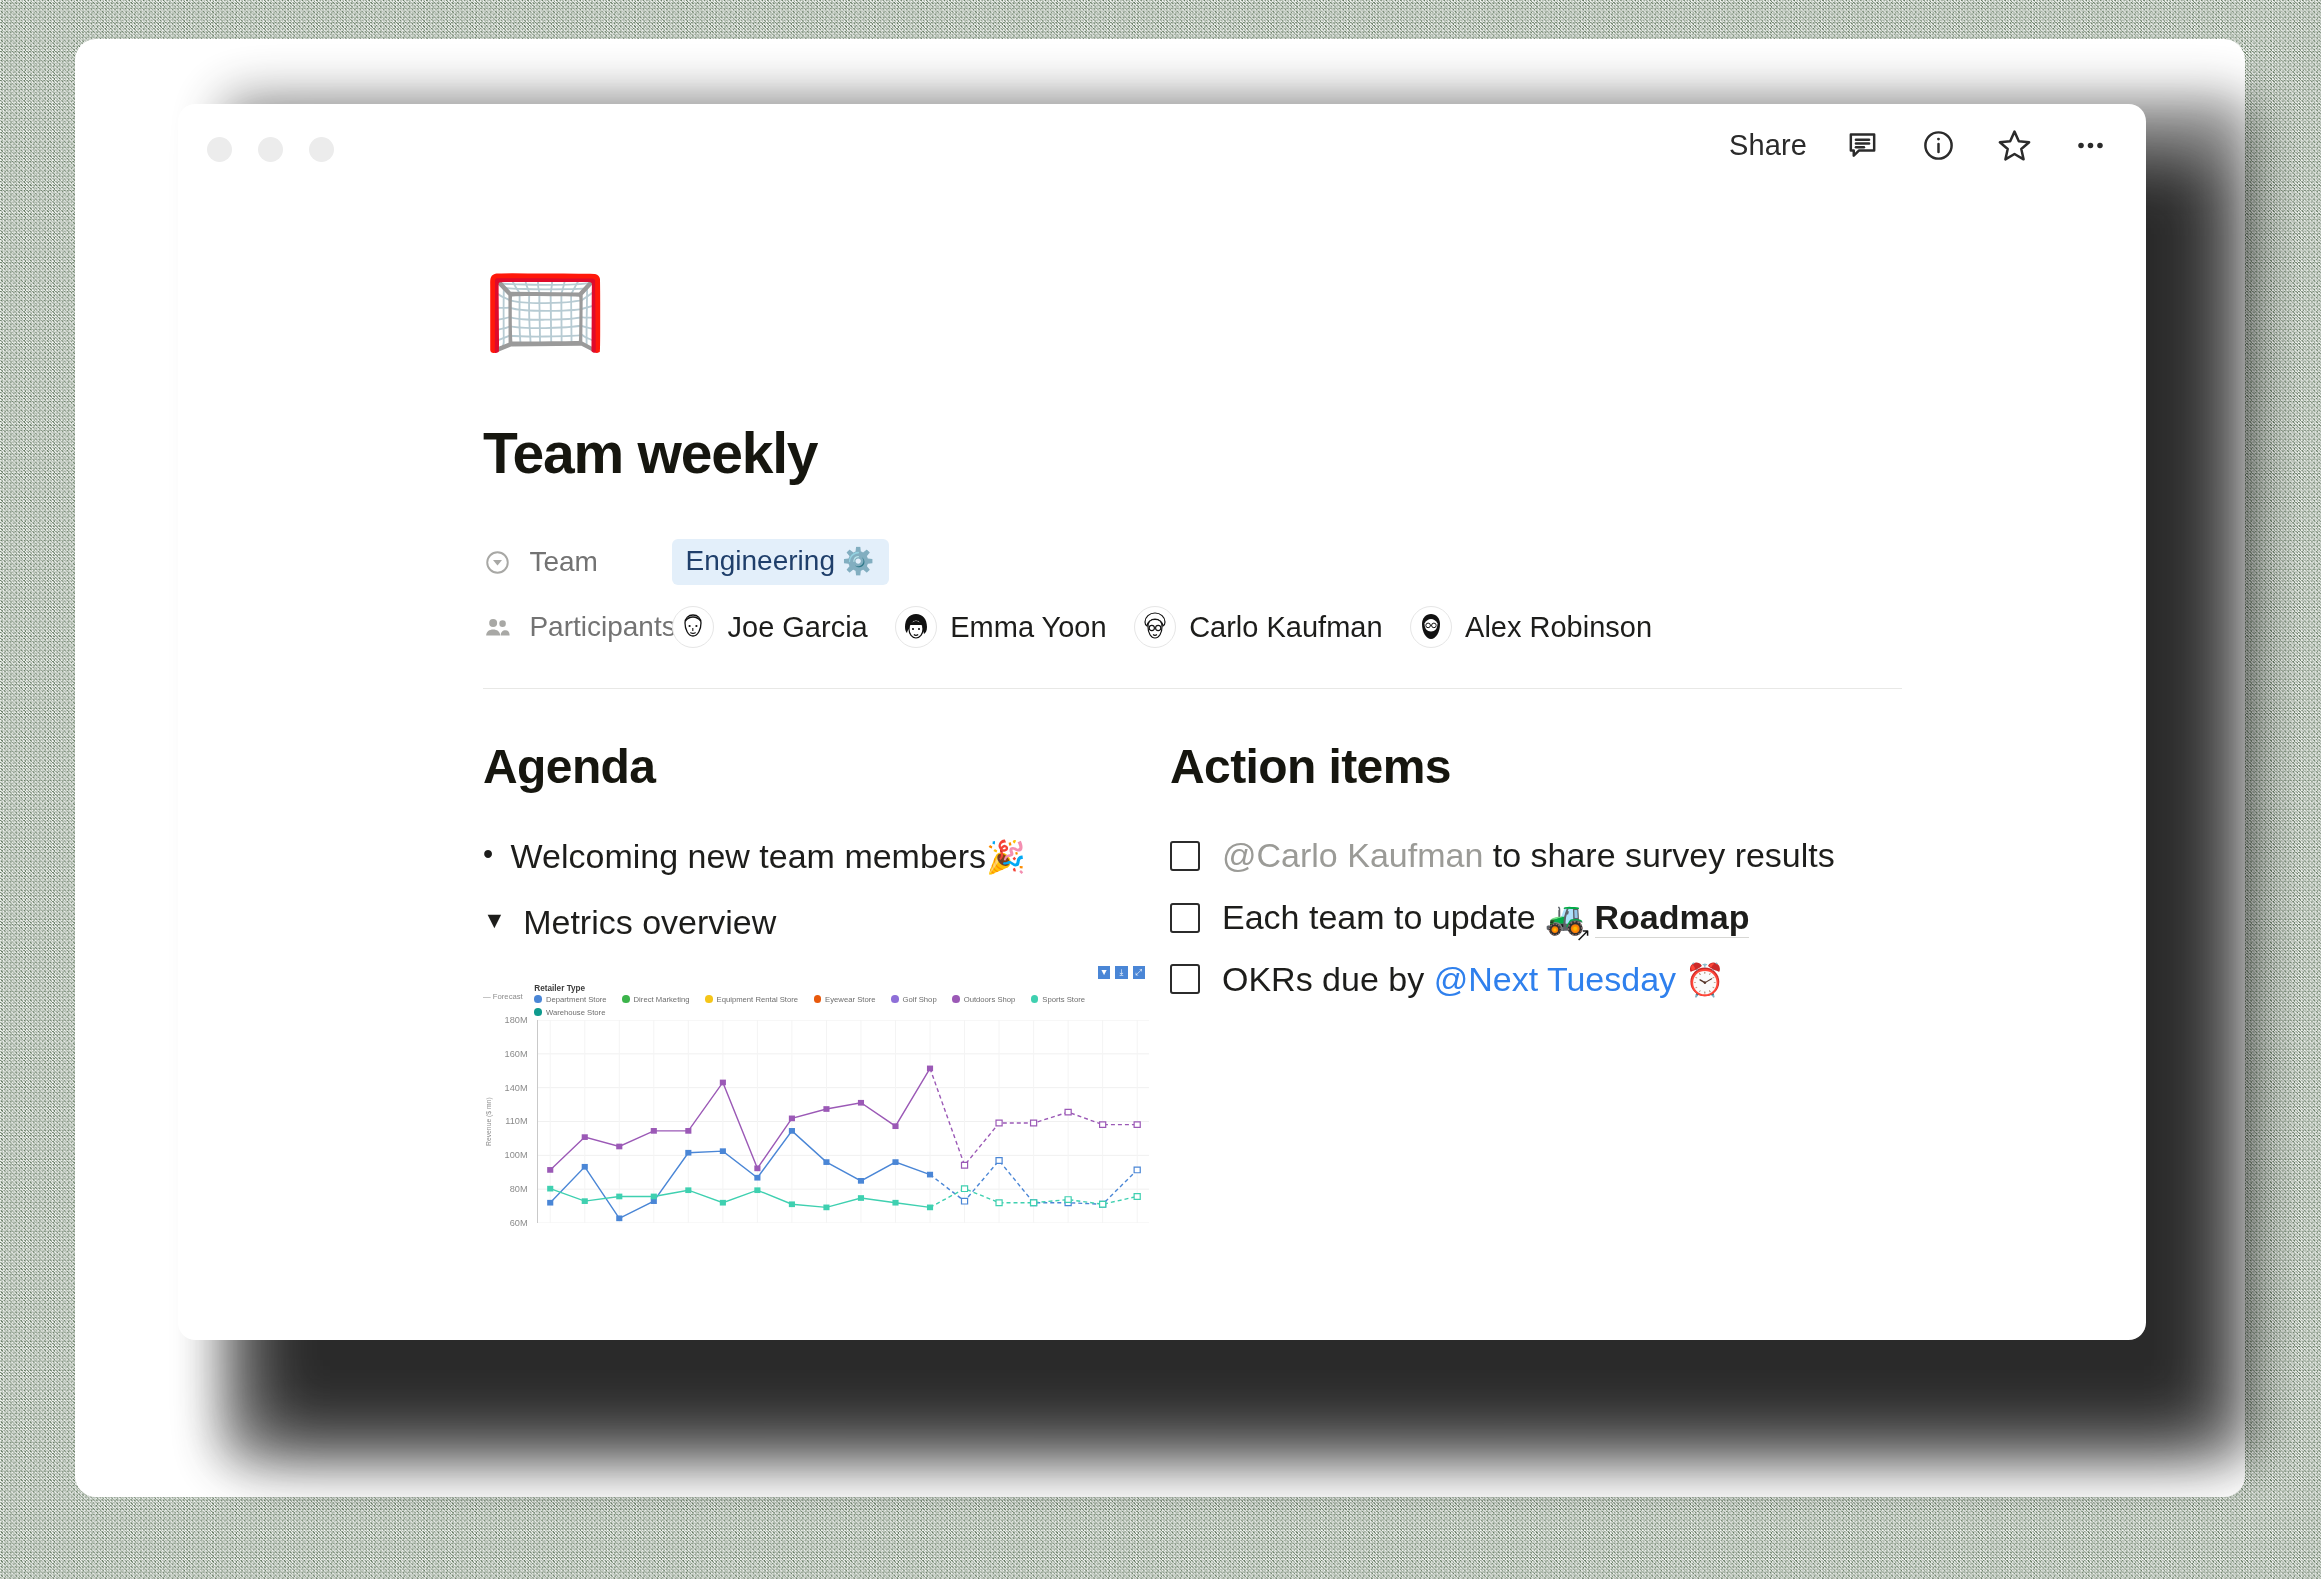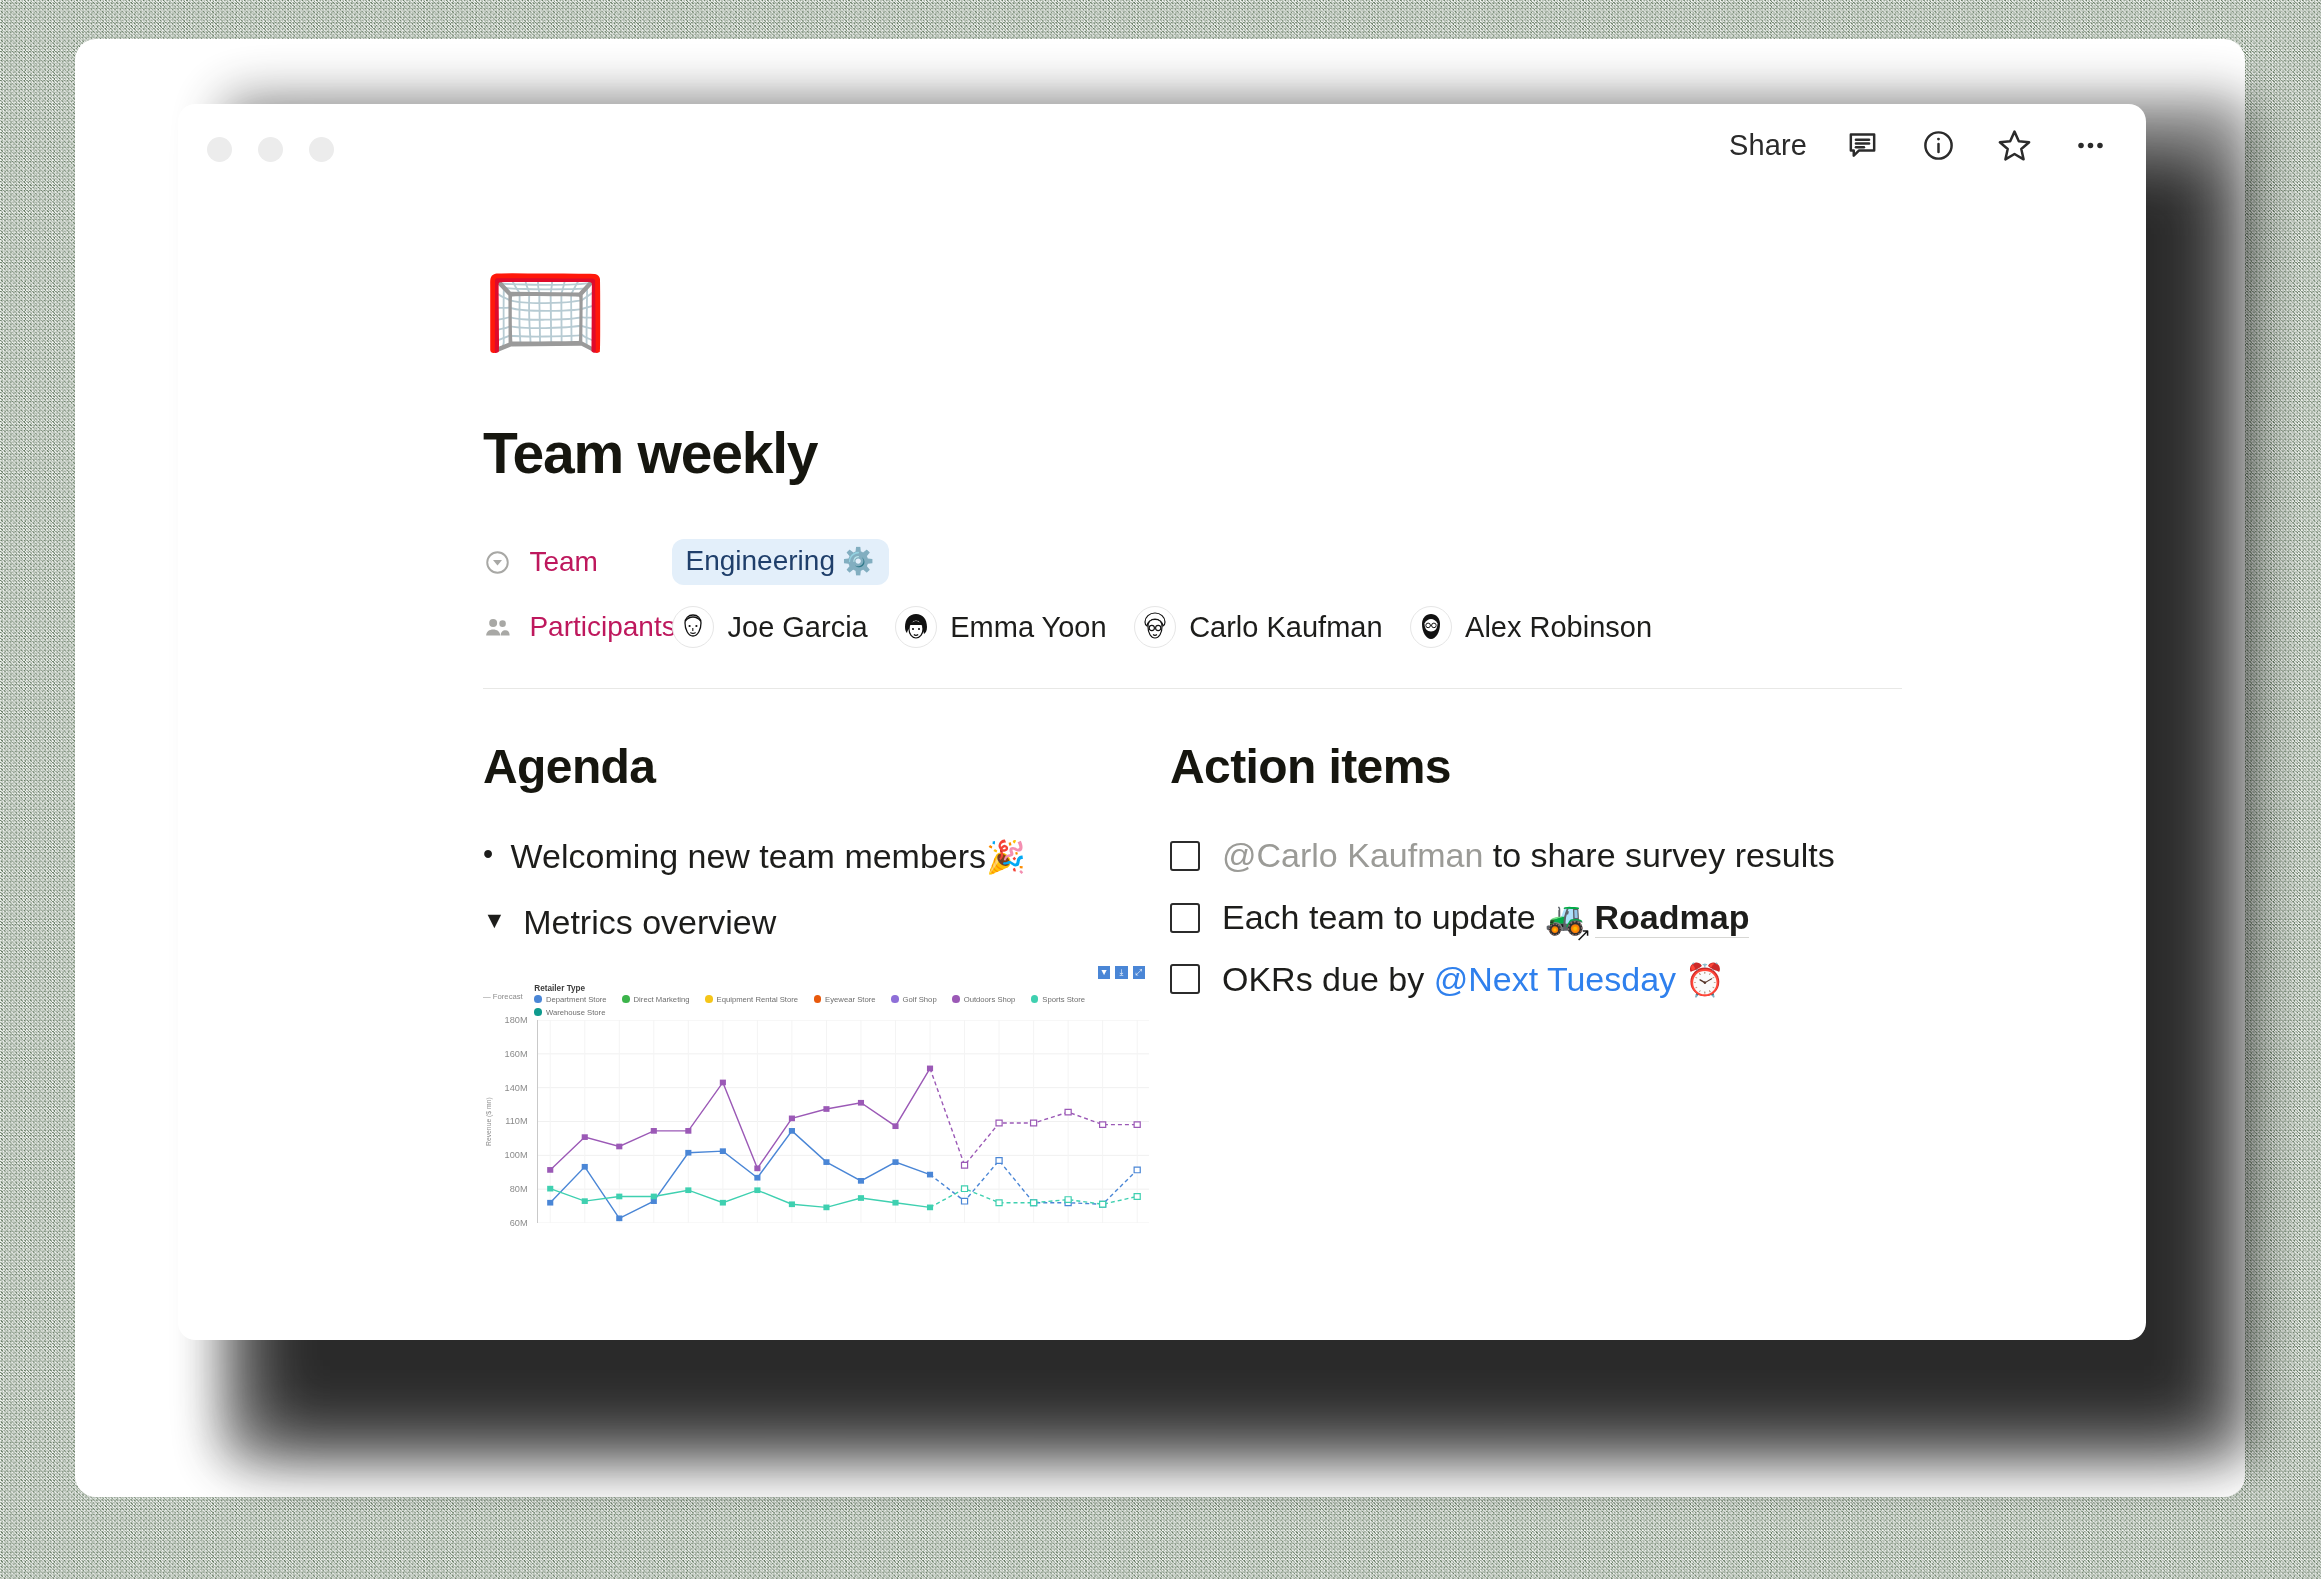--- a/index.html
+++ b/index.html
@@ -114,29 +114,29 @@
 
   
   .prop-row {
     display: flex; align-items: center;
     min-height: 48px;
     margin-bottom: 17.4px;
   }
   .prop-label {
     display: flex; align-items: center; gap: 17.4px;
     width: 189px; flex: 0 0 189px;
-    color: #be185d; font-size: 28px;
+    color: #737373; font-size: 28px;
   }
   .prop-icon { width: 29px; height: 29px; display: flex; align-items: center; justify-content: center; color: #a3a3a0; }
   .prop-icon svg { display: block; }
 
   .tag-chip {
     background: #e3effa;
     color: #1f3f6b;
-    border-radius: 12px;
+    border-radius: 6px;
     padding: 5.8px 13.5px 7.7px 13.5px;
     font-size: 28px;
     display: inline-flex; align-items: center; gap: 7.7px;
   }
   .tag-chip .tag-emoji { font-size: 26px; }
 
   .participants { display: flex; align-items: center; gap: 27px; text-align: right; }
   .participant { display: flex; align-items: center; gap: 13.5px; }
   .avatar {
     width: 42px; height: 42px; border-radius: 50%;

